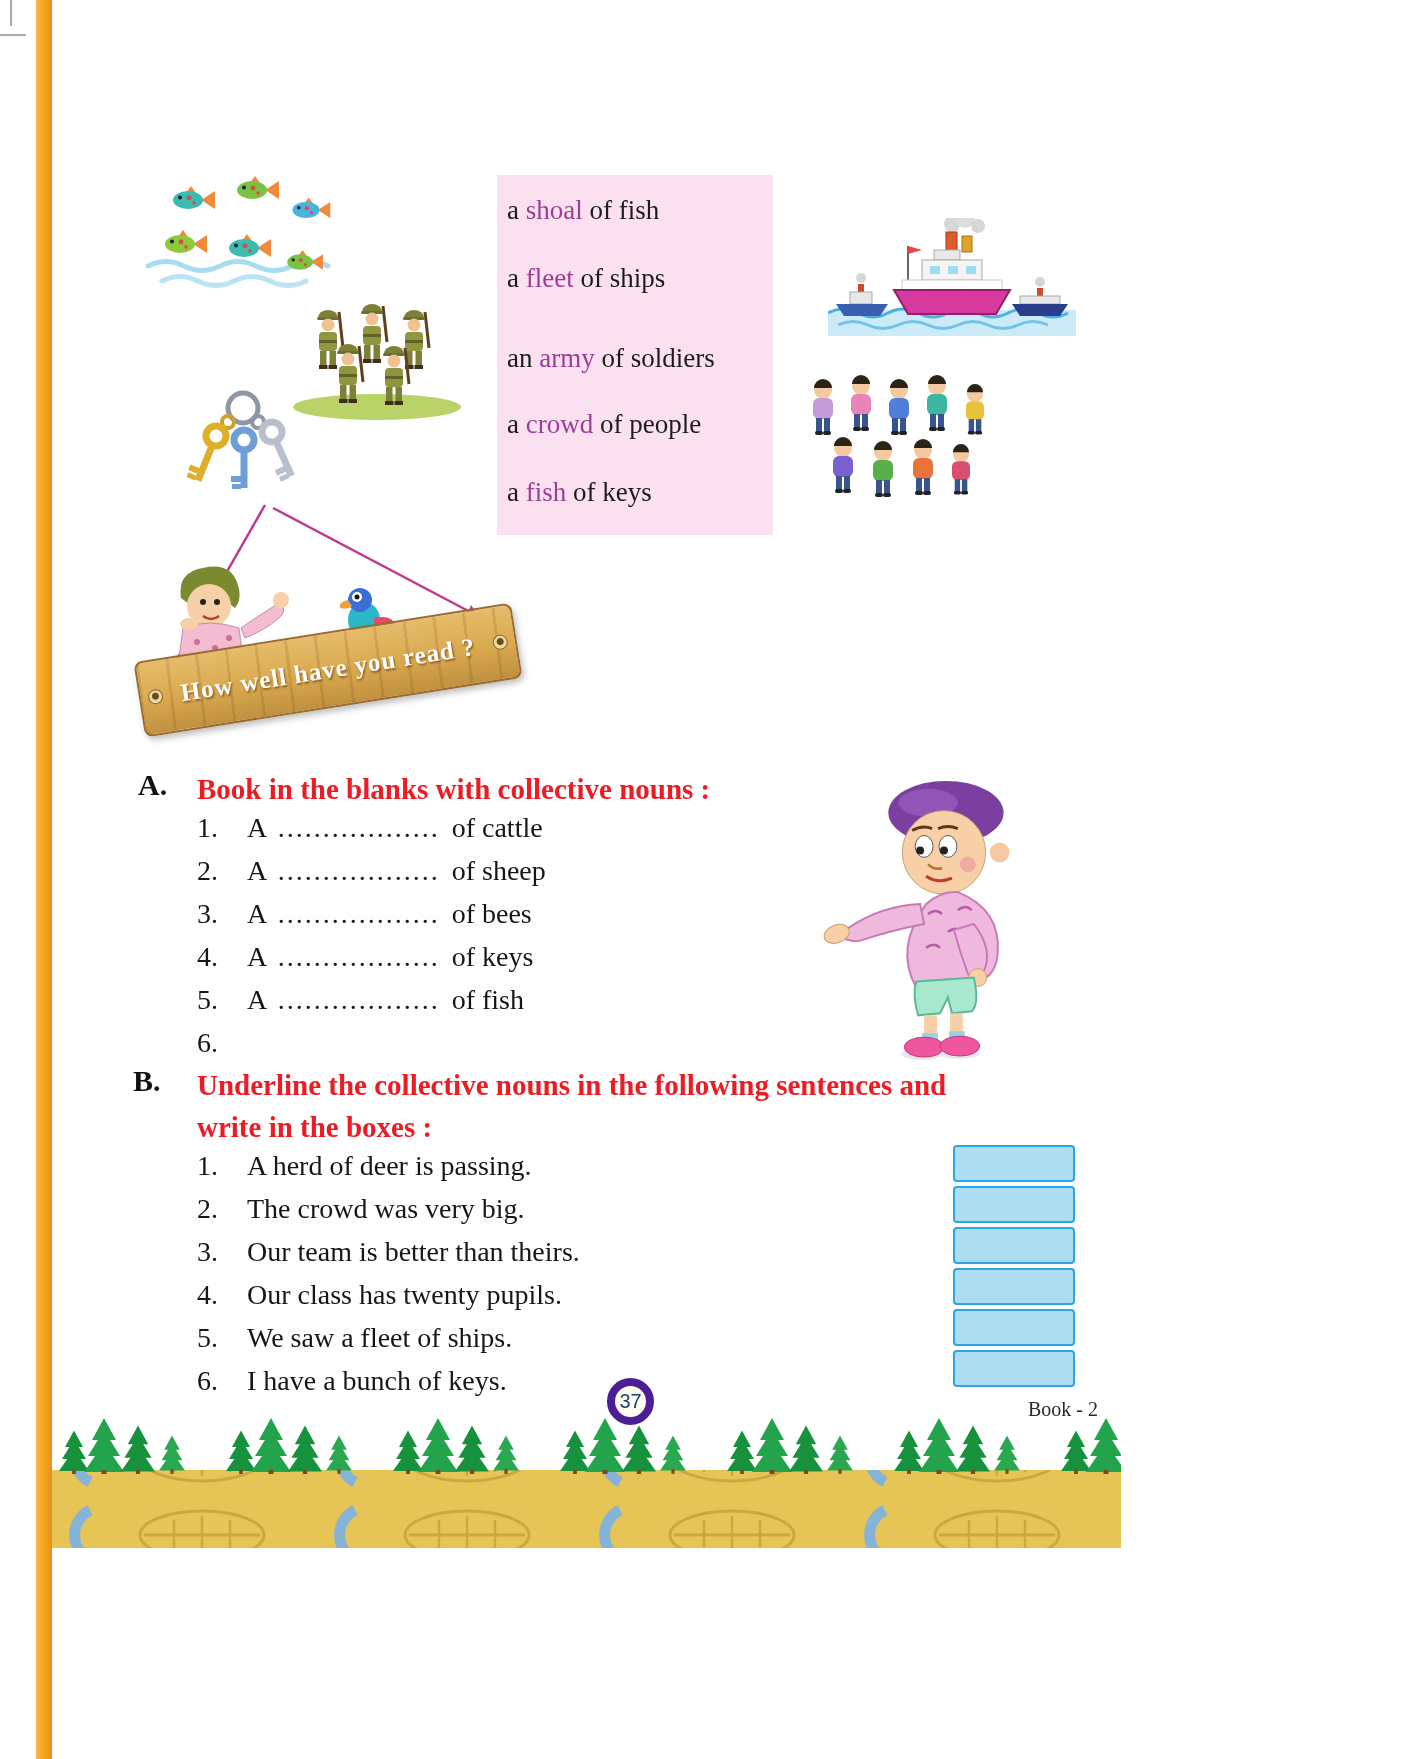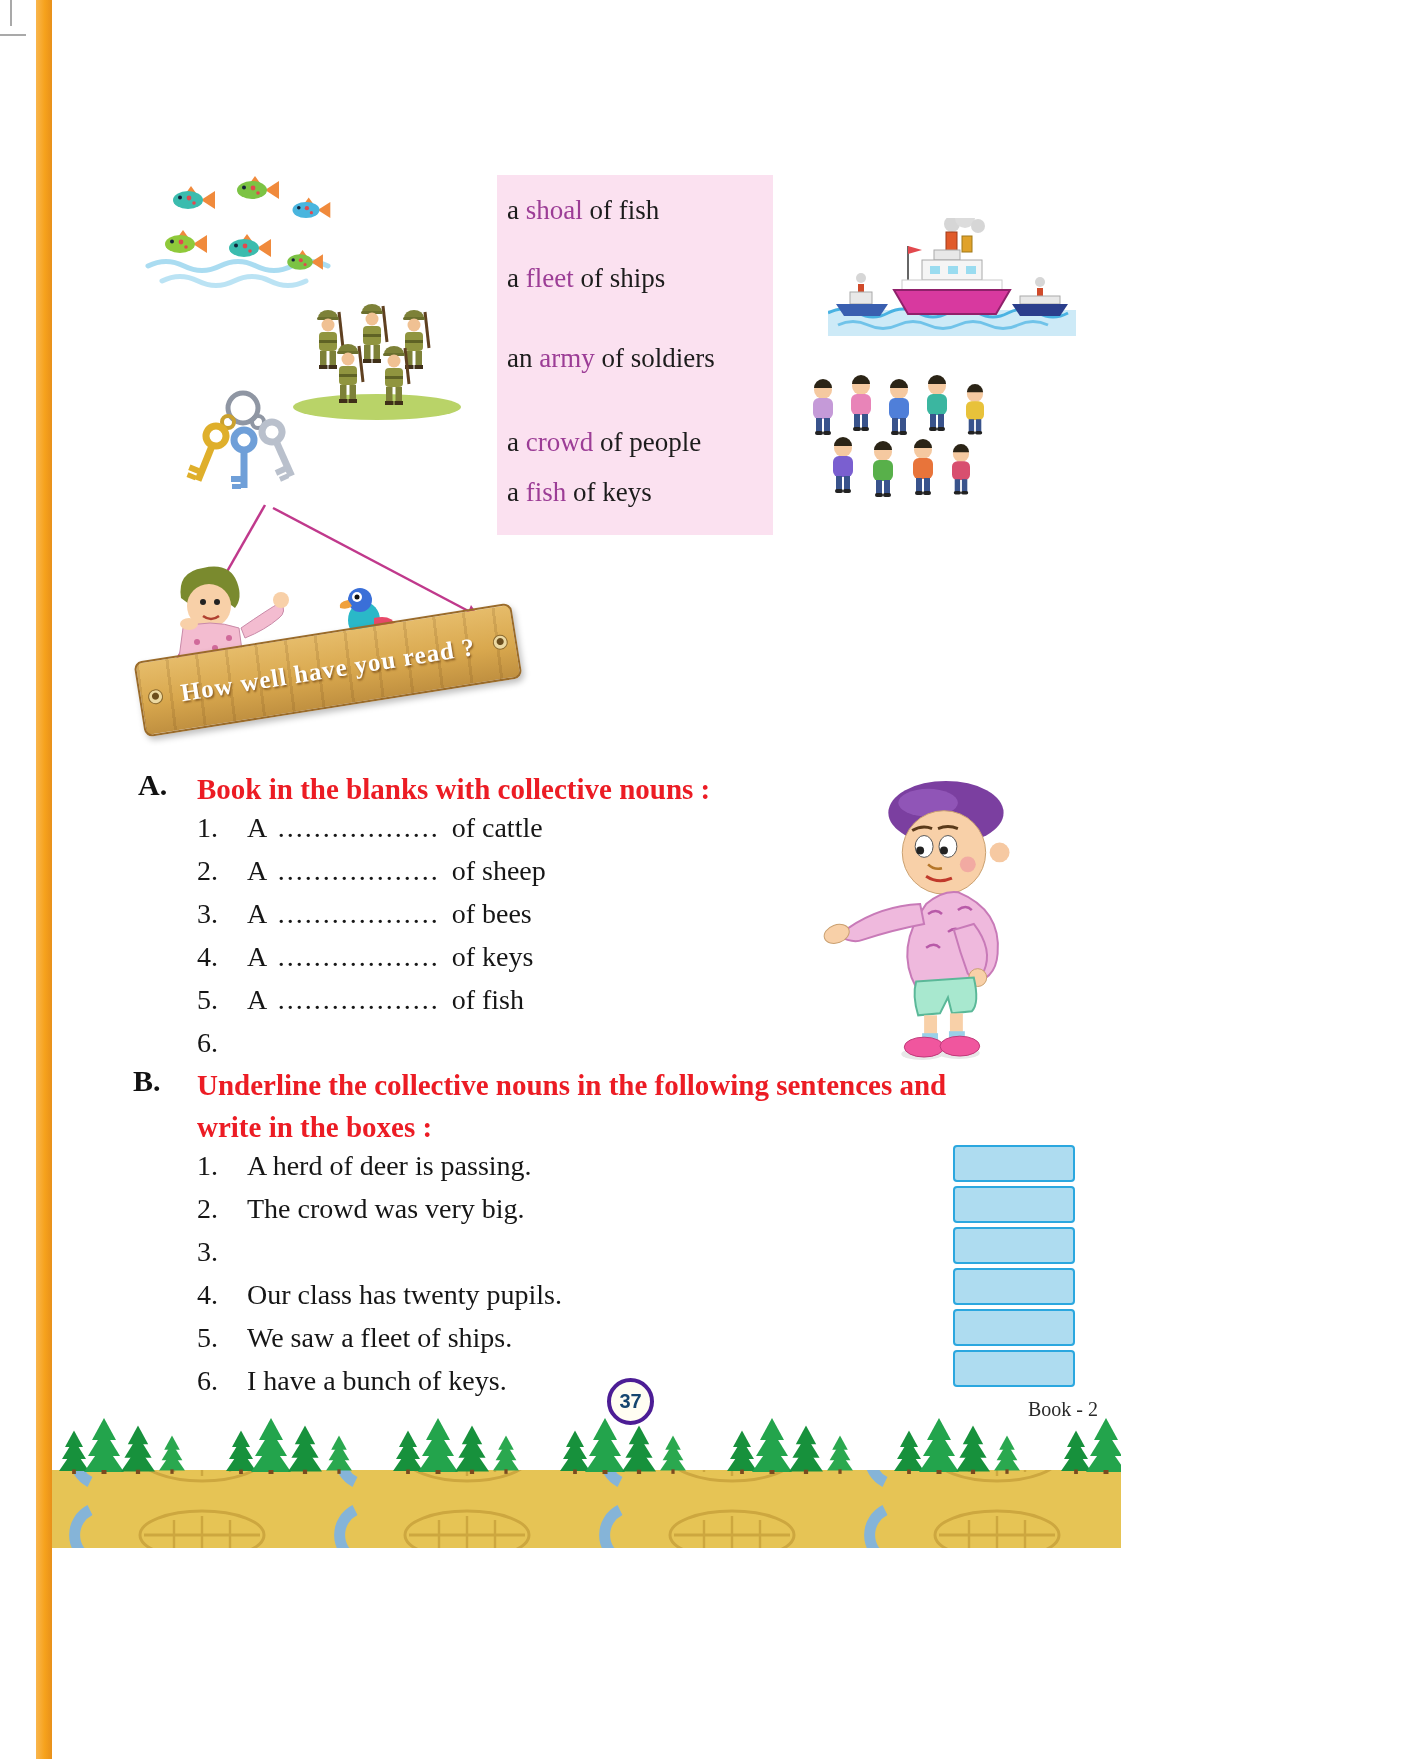--- a/index.html
+++ b/index.html
@@ -41,22 +41,22 @@
     display:flex;align-items:center;justify-content:center;
     box-shadow:2px 4px 6px rgba(0,0,0,.25)}
   .plank-text{color:#fff;font-size:25px;font-weight:bold;letter-spacing:1px;white-space:nowrap;
     text-shadow:1px 2px 2px rgba(100,55,10,.65)}
   .nail{position:absolute;top:50%;width:15px;height:15px;margin-top:-8px;border-radius:50%;
     background:radial-gradient(circle at 50% 45%, #6b4d1d 0 3px, #ecd9a2 4px);
     border:1px solid #8a6a30}
   .nail.left{left:7px}.nail.right{right:7px}
 
   .page-circle{position:absolute;left:607px;top:1378px;width:47px;height:47px;border-radius:50%;
-    background:#fffdf2;border:4px solid #4c1d95;display:flex;align-items:center;justify-content:center;
-    font-family:"Liberation Sans",sans-serif;font-weight:bold;font-size:20px;color:#15456e;z-index:3}
+    background:#fffdf2;border:8px solid #4c1d95;display:flex;align-items:center;justify-content:center;
+    font-family:"Liberation Sans",sans-serif;font-weight:normal;font-size:20px;color:#15456e;z-index:3}
   .book-label{position:absolute;left:1028px;top:1398px;font-family:Liberation Serif, serif;
     font-size:20px;color:#2a2a2a;z-index:3}
   .bottom-border{position:absolute;left:52px;top:1418px;width:1304px;height:130px;z-index:1}
 </style>
 </head>
 <body>
 
 <div class="page">
 
   <div class="crop" style="left:10px;top:0;width:2px;height:26px"></div>
@@ -97,21 +97,21 @@
     <div class="vline" style="top:88px">
       <span>a</span>
       <span class="noun">fleet</span>
       <span>of ships</span>
     </div>
     <div class="vline" style="top:168px">
       <span>an</span>
       <span class="noun">army</span>
       <span>of soldiers</span>
     </div>
-    <div class="vline" style="top:252px">
+    <div class="vline" style="top:234px">
       <span>a</span>
       <span class="noun">crowd</span>
       <span>of people</span>
     </div>
     <div class="vline" style="top:302px">
       <span>a</span>
       <span class="noun">fish</span>
       <span>of keys</span>
     </div>
   </div>
@@ -340,20 +340,21 @@
     <div class="row">
       <span class="num">1.</span>
       <span class="txt">A herd of deer is passing.</span>
     </div>
     <div class="row">
       <span class="num">2.</span>
       <span class="txt">The crowd was very big.</span>
     </div>
     <div class="row">
       <span class="num">3.</span>
+      <span class="txt">Our team is better than theirs.</span>
     </div>
     <div class="row">
       <span class="num">4.</span>
       <span class="txt">Our class has twenty pupils.</span>
     </div>
     <div class="row">
       <span class="num">5.</span>
       <span class="txt">We saw a fleet of ships.</span>
     </div>
     <div class="row">

